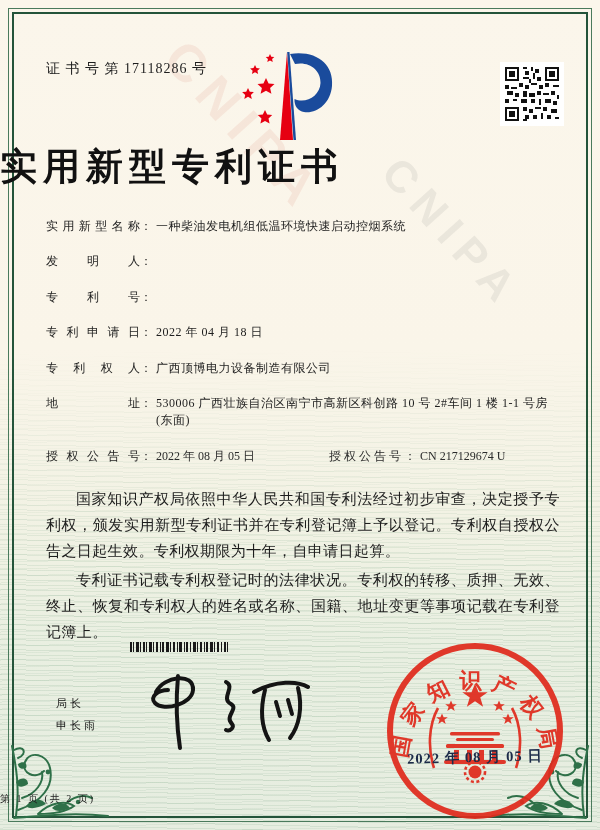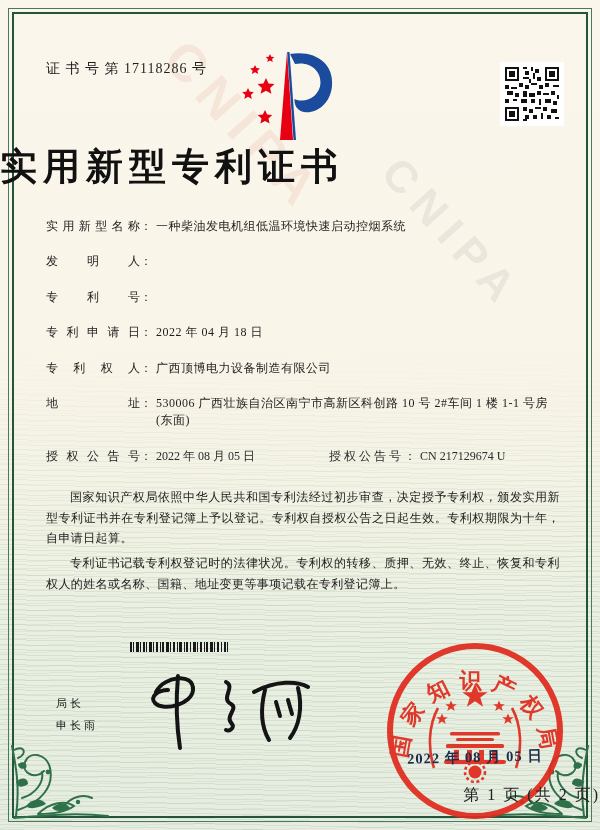--- a/index.html
+++ b/index.html
@@ -57,42 +57,42 @@
   .row { display: flex; margin-bottom: 18px; font-size: 12px; line-height: 1.45; }
   .row .label {
     flex: 0 0 94px; text-align: justify; text-align-last: justify; color: #1e1e1e;
   }
   .row .colon { flex: 0 0 16px; }
   .row .value { flex: 1; letter-spacing: 0.5px; color: #1e1e1e; }
   .row.grant { display: flex; }
   .pair2 { display: flex; margin-left: 30px; }
   .pair2 .label2 { letter-spacing: 3px; margin-left: 44px; }
 
-  .paras { position: absolute; top: 487px; left: 46px; right: 40px; font-size: 12px; }
+  .paras { position: absolute; top: 487px; left: 46px; right: 40px; font-size: 15px; }
   .paras p {
     text-indent: 2em; text-align: justify; line-height: 1.72; color: #1c1c1c;
     letter-spacing: 0.4px; margin-bottom: 4px;
   }
 
   .barcode { position: absolute; top: 642px; left: 130px; width: 98px; height: 10px; }
 
   .signer { position: absolute; left: 56px; top: 692px; font-size: 11px; line-height: 2.0; letter-spacing: 3px; color: #141414; }
   .signature { position: absolute; left: 138px; top: 664px; width: 200px; height: 100px; }
 
   .seal { position: absolute; left: 384px; top: 640px; width: 182px; height: 182px; opacity: 0.93; }
   .seal svg { mix-blend-mode: multiply; }
   .seal-date {
     position: absolute; left: 384px; top: 748px; width: 182px;
     text-align: center; font-size: 14.5px; font-weight: bold;
     letter-spacing: 1px; color: #1c2b49; transform: rotate(-1.5deg);
   }
 
   .footer {
     position: absolute; bottom: 24px; left: 0; width: 100%;
-    text-align: right; font-size: 16px; letter-spacing: 2px; color: #222;
+    text-align: left; font-size: 10px; letter-spacing: 2px; color: #222;
   }
 </style>
 </head>
 <body>
 
 <div class="waves"></div>
 
 <div class="frame-outer"></div>
 <div class="frame-inner"></div>
 

